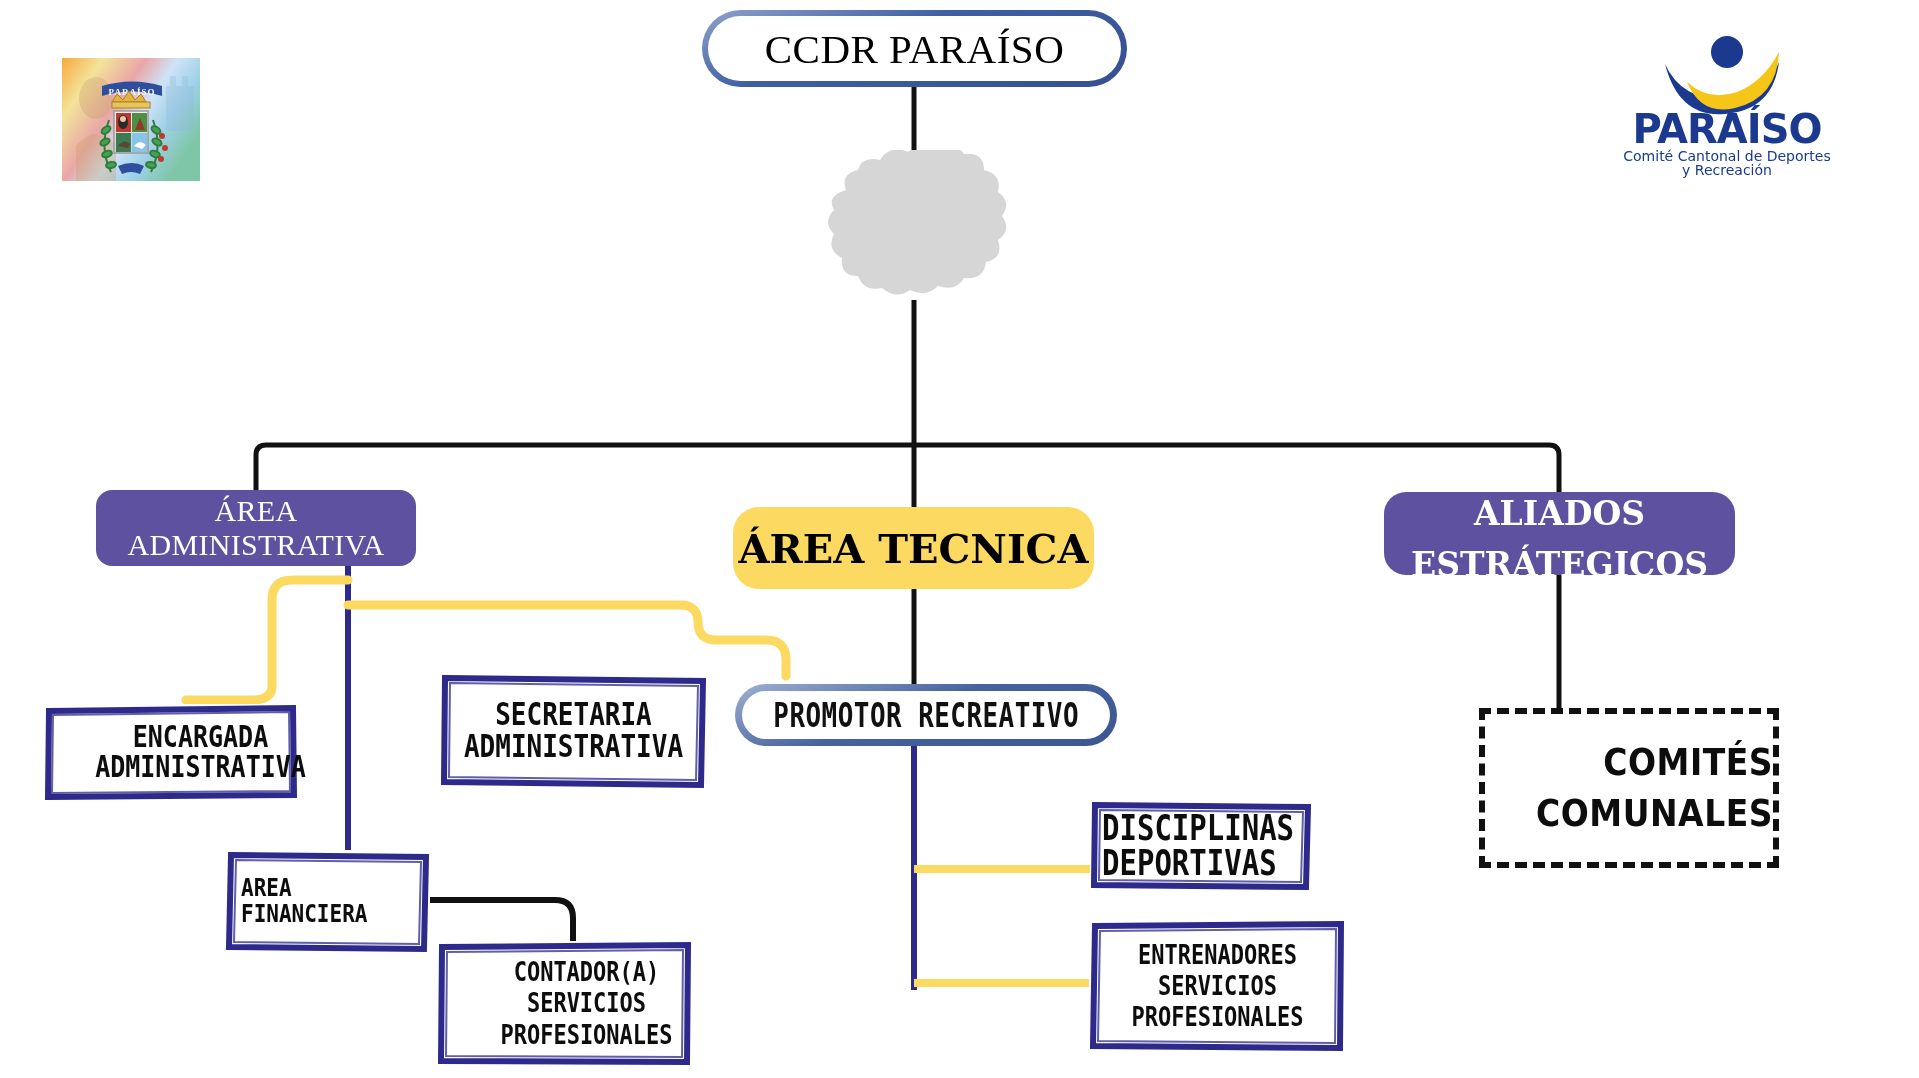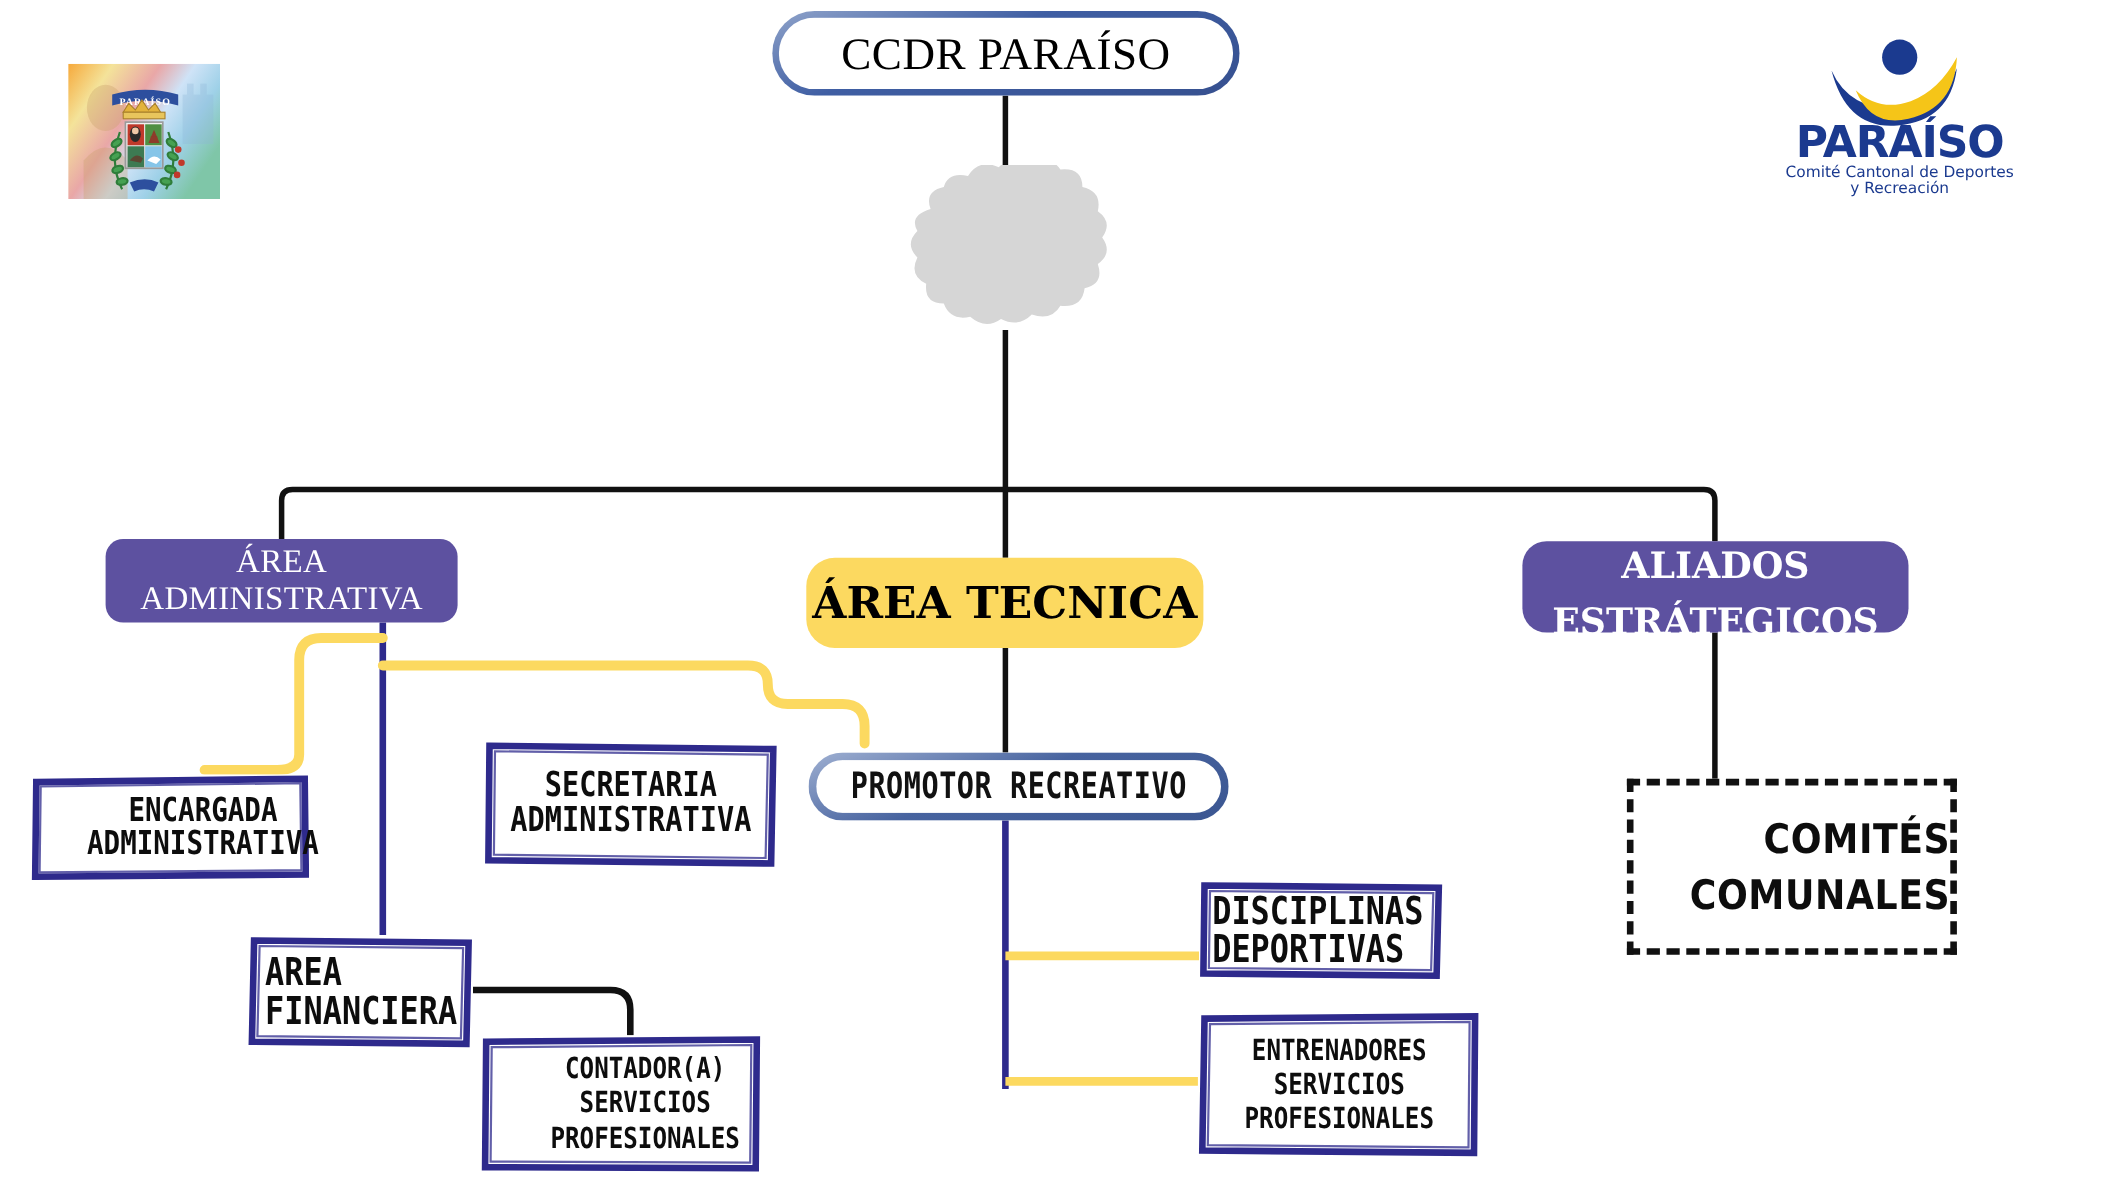--- a/index.html
+++ b/index.html
@@ -49,26 +49,26 @@
 
   
   .sk{position:absolute;box-sizing:border-box;background:#fff;}
   .sk .skframe{position:absolute;inset:0;}
   .sk .sktext{position:relative;z-index:2;width:100%;height:100%;
         display:flex;flex-direction:column;justify-content:center;
         font-family:"DejaVu Sans Mono", monospace;font-weight:bold;color:#0d0d0d;
         line-height:1.22;}
   .sk .sktext .ln{display:block;transform:scaleY(1.2);}
 
-  .sk-enc   {left:28px; top:704px; width:253px;height:96px;}
+  .sk-enc   {left:44px; top:704px; width:253px;height:96px;}
   .sk-enc .sktext{align-items:center;font-size:25px;padding-left:30px;}
   .sk-sec   {left:440px;top:672px;width:267px;height:118px;}
   .sk-sec .sktext{align-items:center;font-size:26px;}
   .sk-fin   {left:225px;top:850px;width:205px;height:104px;}
-  .sk-fin .sktext{align-items:flex-start;padding-left:16px;font-size:29px;}
+  .sk-fin .sktext{align-items:flex-start;padding-left:16px;font-size:21px;}
   .sk-cont  {left:437px;top:941px;width:255px;height:126px;}
   .sk-cont .sktext{align-items:center;padding-left:22px;font-size:22px;line-height:1.42;}
   .sk-disc  {left:1090px;top:800px;width:222px;height:92px;}
   .sk-disc .sktext{align-items:flex-start;padding-left:12px;font-size:29px;}
   .sk-entr  {left:1089px;top:920px;width:257px;height:133px;}
   .sk-entr .sktext{align-items:center;font-size:22px;line-height:1.42;}
 
   
   .dashbox{position:absolute;left:1479px;top:708px;width:300px;height:160px;
         box-sizing:border-box;border:6px dashed #111;background:#fff;

